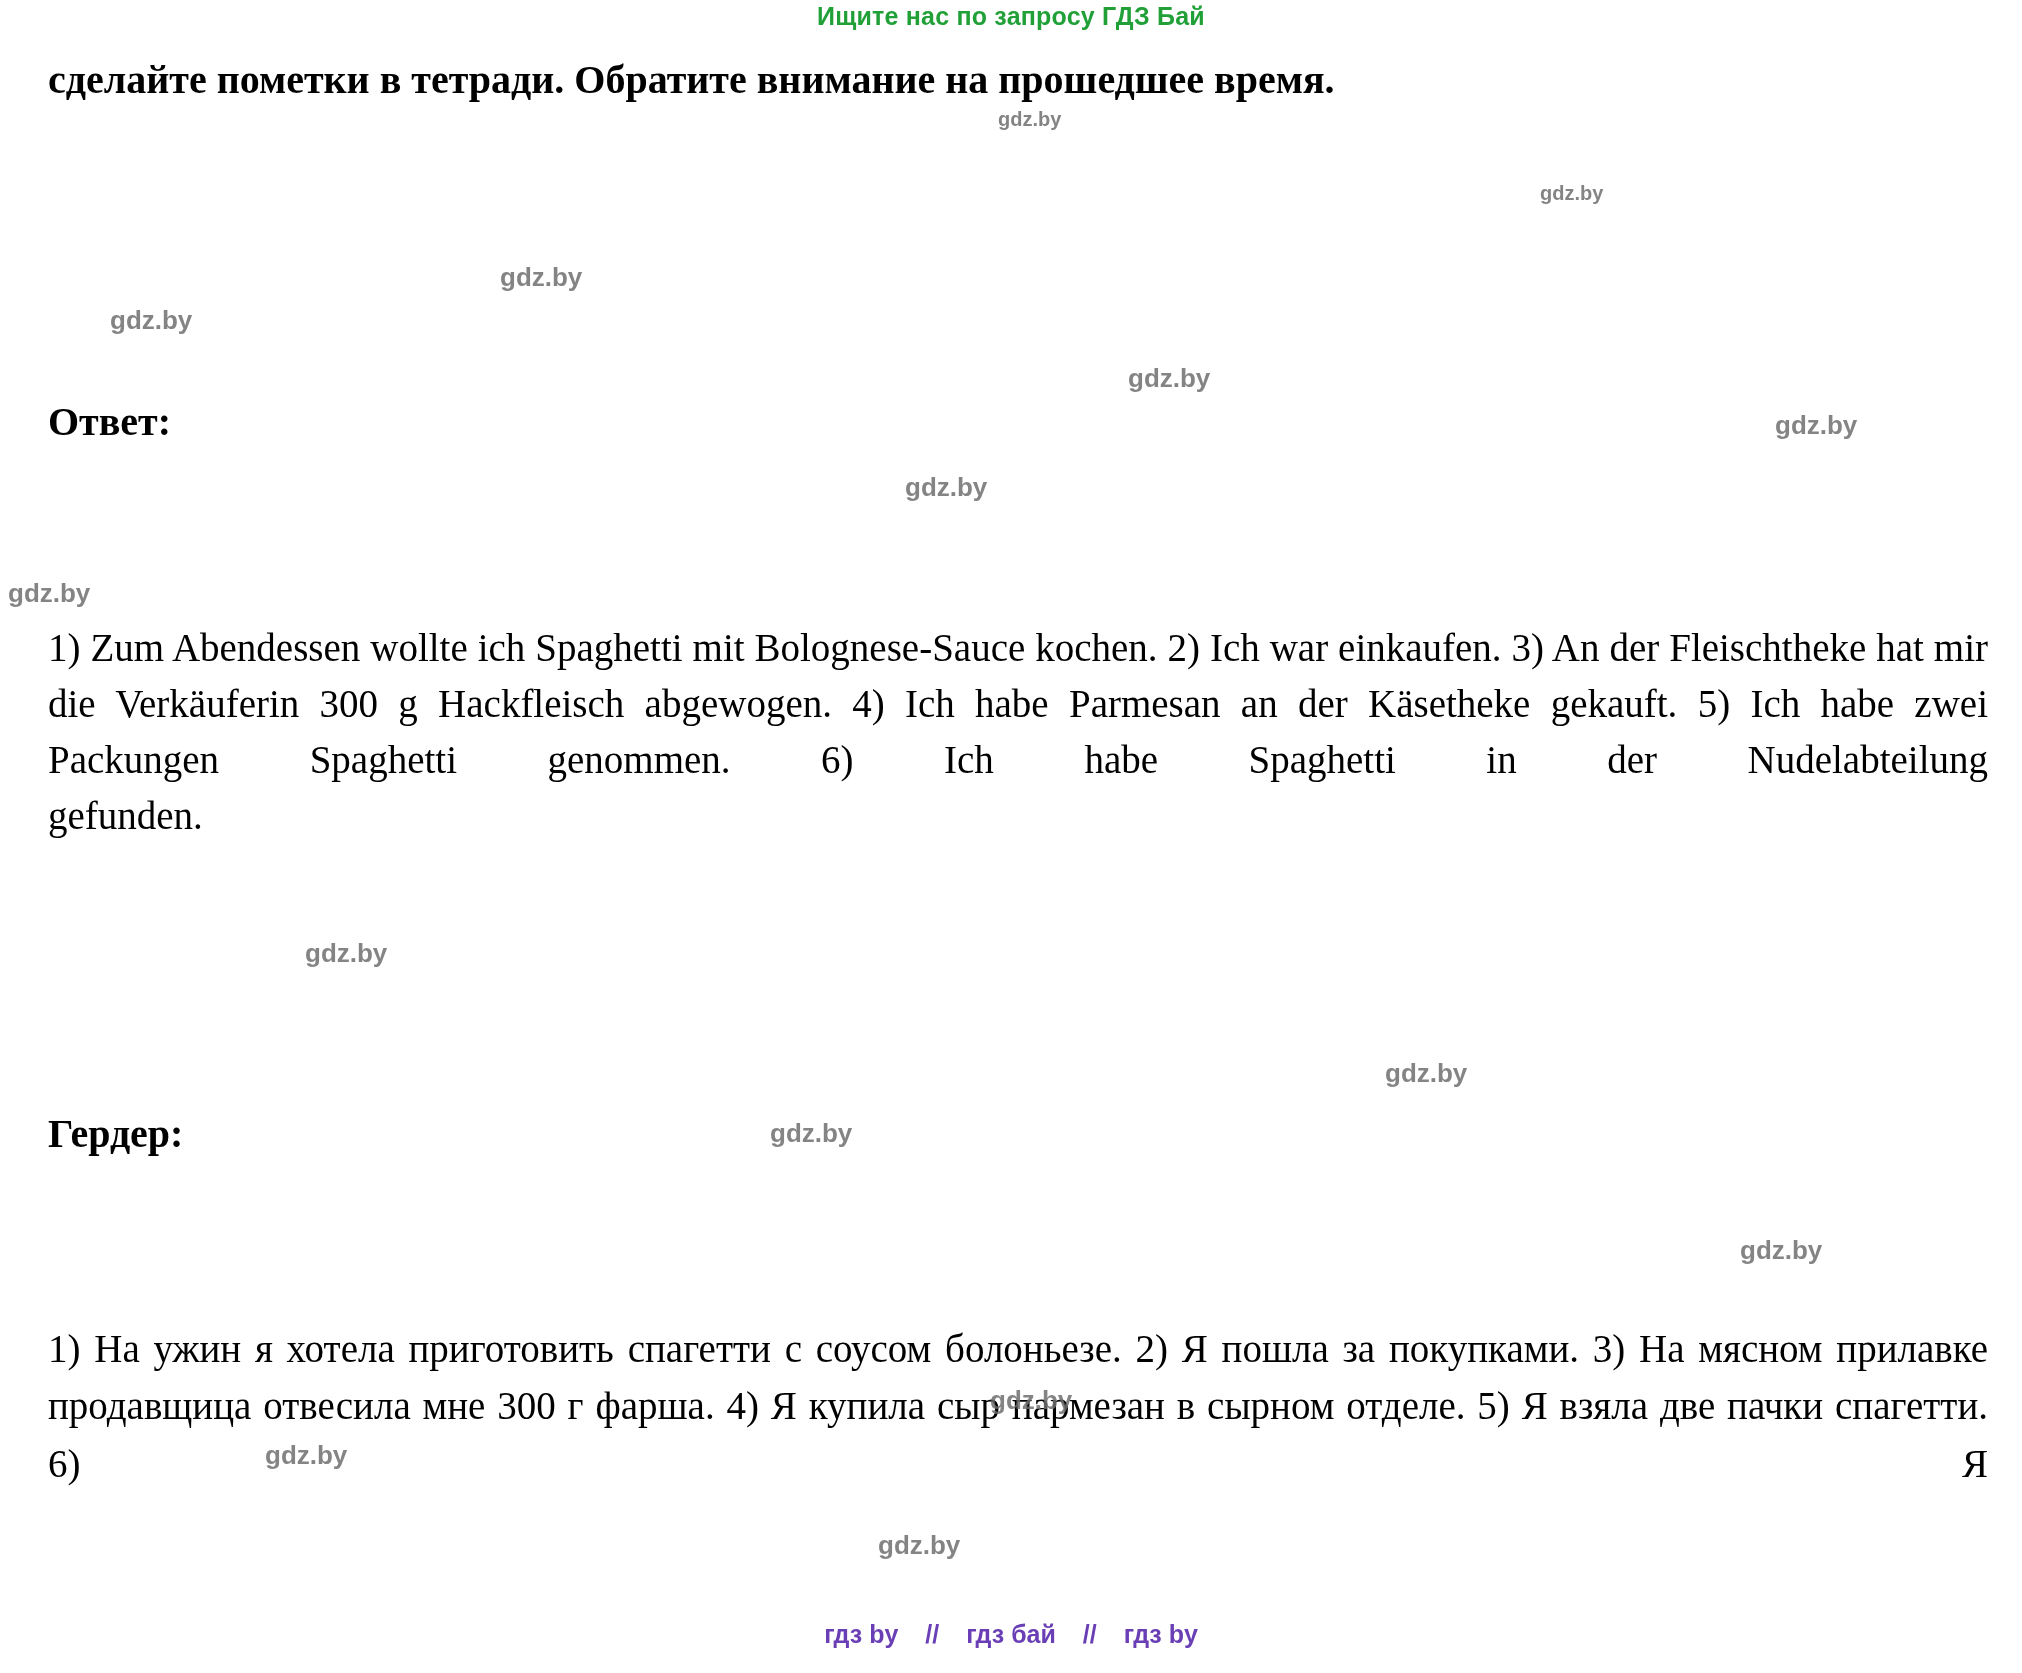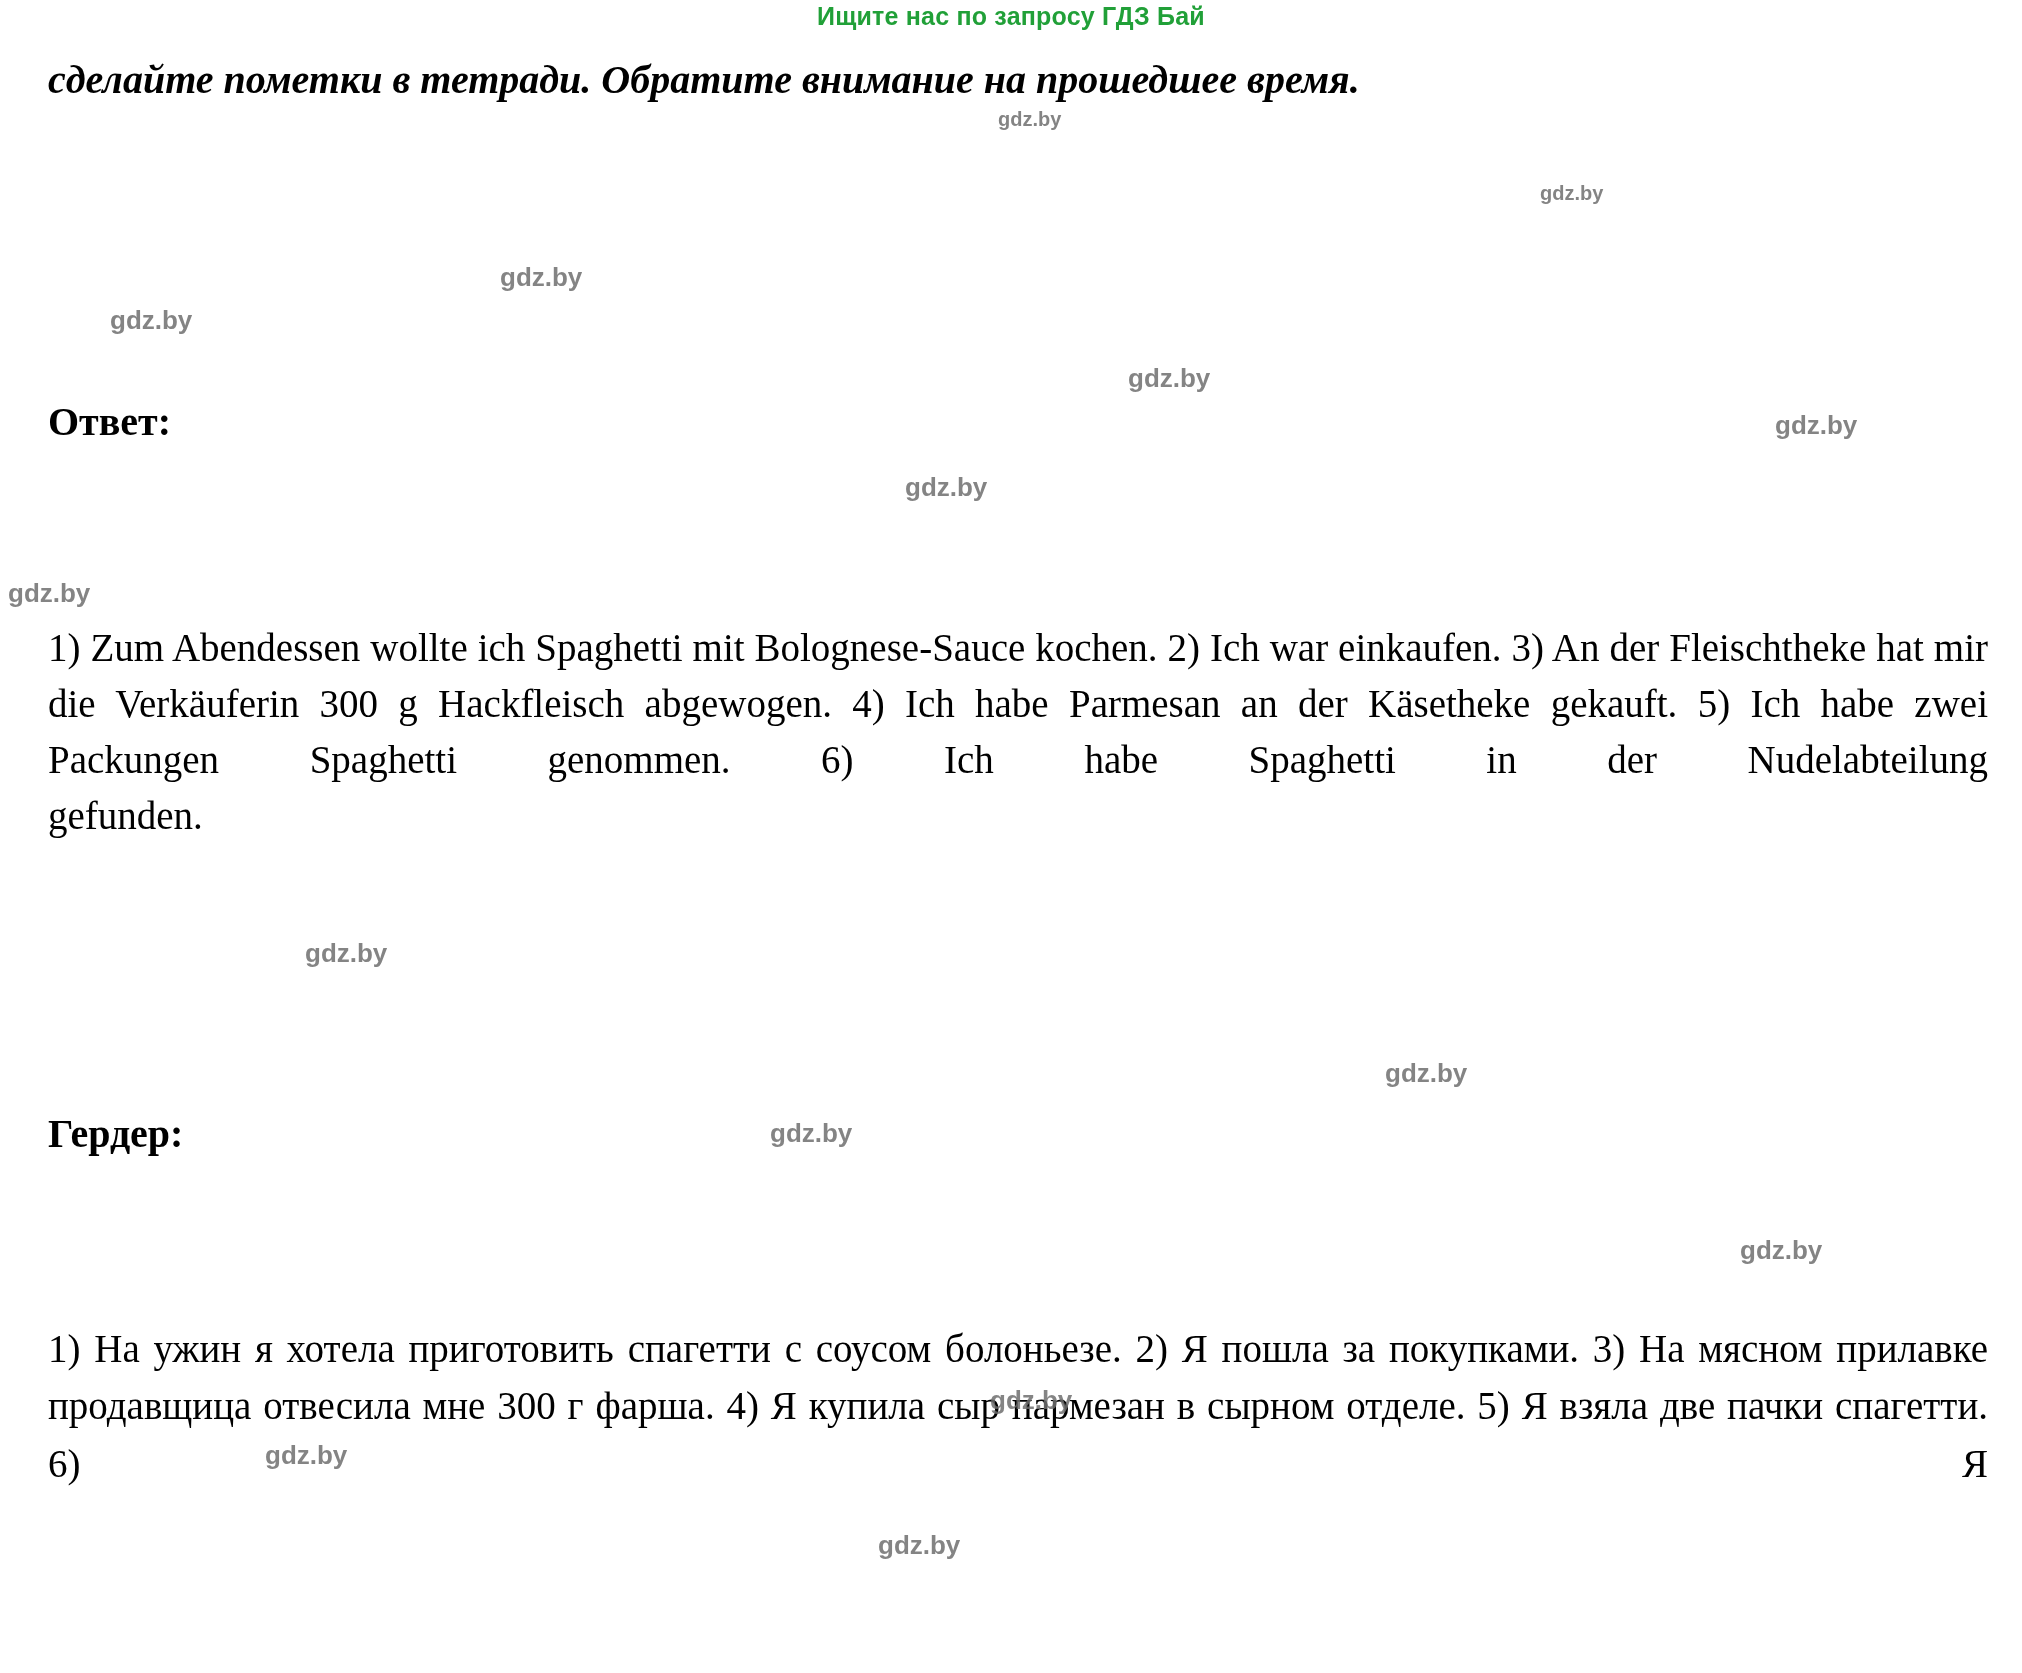--- a/index.html
+++ b/index.html
@@ -46,21 +46,20 @@
     width: 1930px;
     font-size: 40px;
     font-weight: bold;
     line-height: 1.42;
     text-align: justify;
     text-align-last: justify;
     letter-spacing: 0px;
   }
   .task .tail {
     text-align-last: left;
-    font-style: italic;
   }
 
   .label-answer {
     position: absolute;
     top: 398px;
     left: 48px;
     font-size: 40px;
     font-weight: bold;
   }
 
@@ -142,20 +141,27 @@
     <span>1) Zum Abendessen wollte ich Spaghetti mit Bolognese-Sauce kochen. 2) Ich war einkaufen. 3) An der Fleischtheke hat mir die Verkäuferin 300 g Hackfleisch abgewogen. 4) Ich habe Parmesan an der Käsetheke gekauft. 5) Ich habe zwei Packungen Spaghetti genommen. 6) Ich habe Spaghetti in der Nudelabteilung</span>
     <div class="tail">gefunden.</div>
   </div>
 
   <div class="label-translation">Гердер:</div>
 
   <div class="translation-body">
     <span>1) На ужин я хотела приготовить спагетти с соусом болоньезе. 2) Я пошла за покупками. 3) На мясном прилавке продавщица отвесила мне 300 г фарша. 4) Я купила сыр пармезан в сырном отделе. 5) Я взяла две пачки спагетти. 6) Я</span>
   </div>
 
+  <div class="footer">
+    <span>гдз by</span>
+    <span>//</span>
+    <span>гдз бай</span>
+    <span>//</span>
+    <span>гдз by</span>
+  </div>
 
   <div id="watermark-layer">
       <div class="wm" style="left: 998px; top: 108px; font-size: 20px;">gdz.by</div>
       <div class="wm" style="left: 1540px; top: 182px; font-size: 20px;">gdz.by</div>
       <div class="wm" style="left: 500px; top: 262px; font-size: 26px;">gdz.by</div>
       <div class="wm" style="left: 110px; top: 305px; font-size: 26px;">gdz.by</div>
       <div class="wm" style="left: 1128px; top: 363px; font-size: 26px;">gdz.by</div>
       <div class="wm" style="left: 1775px; top: 410px; font-size: 26px;">gdz.by</div>
       <div class="wm" style="left: 905px; top: 472px; font-size: 26px;">gdz.by</div>
       <div class="wm" style="left: 8px; top: 578px; font-size: 26px;">gdz.by</div>

